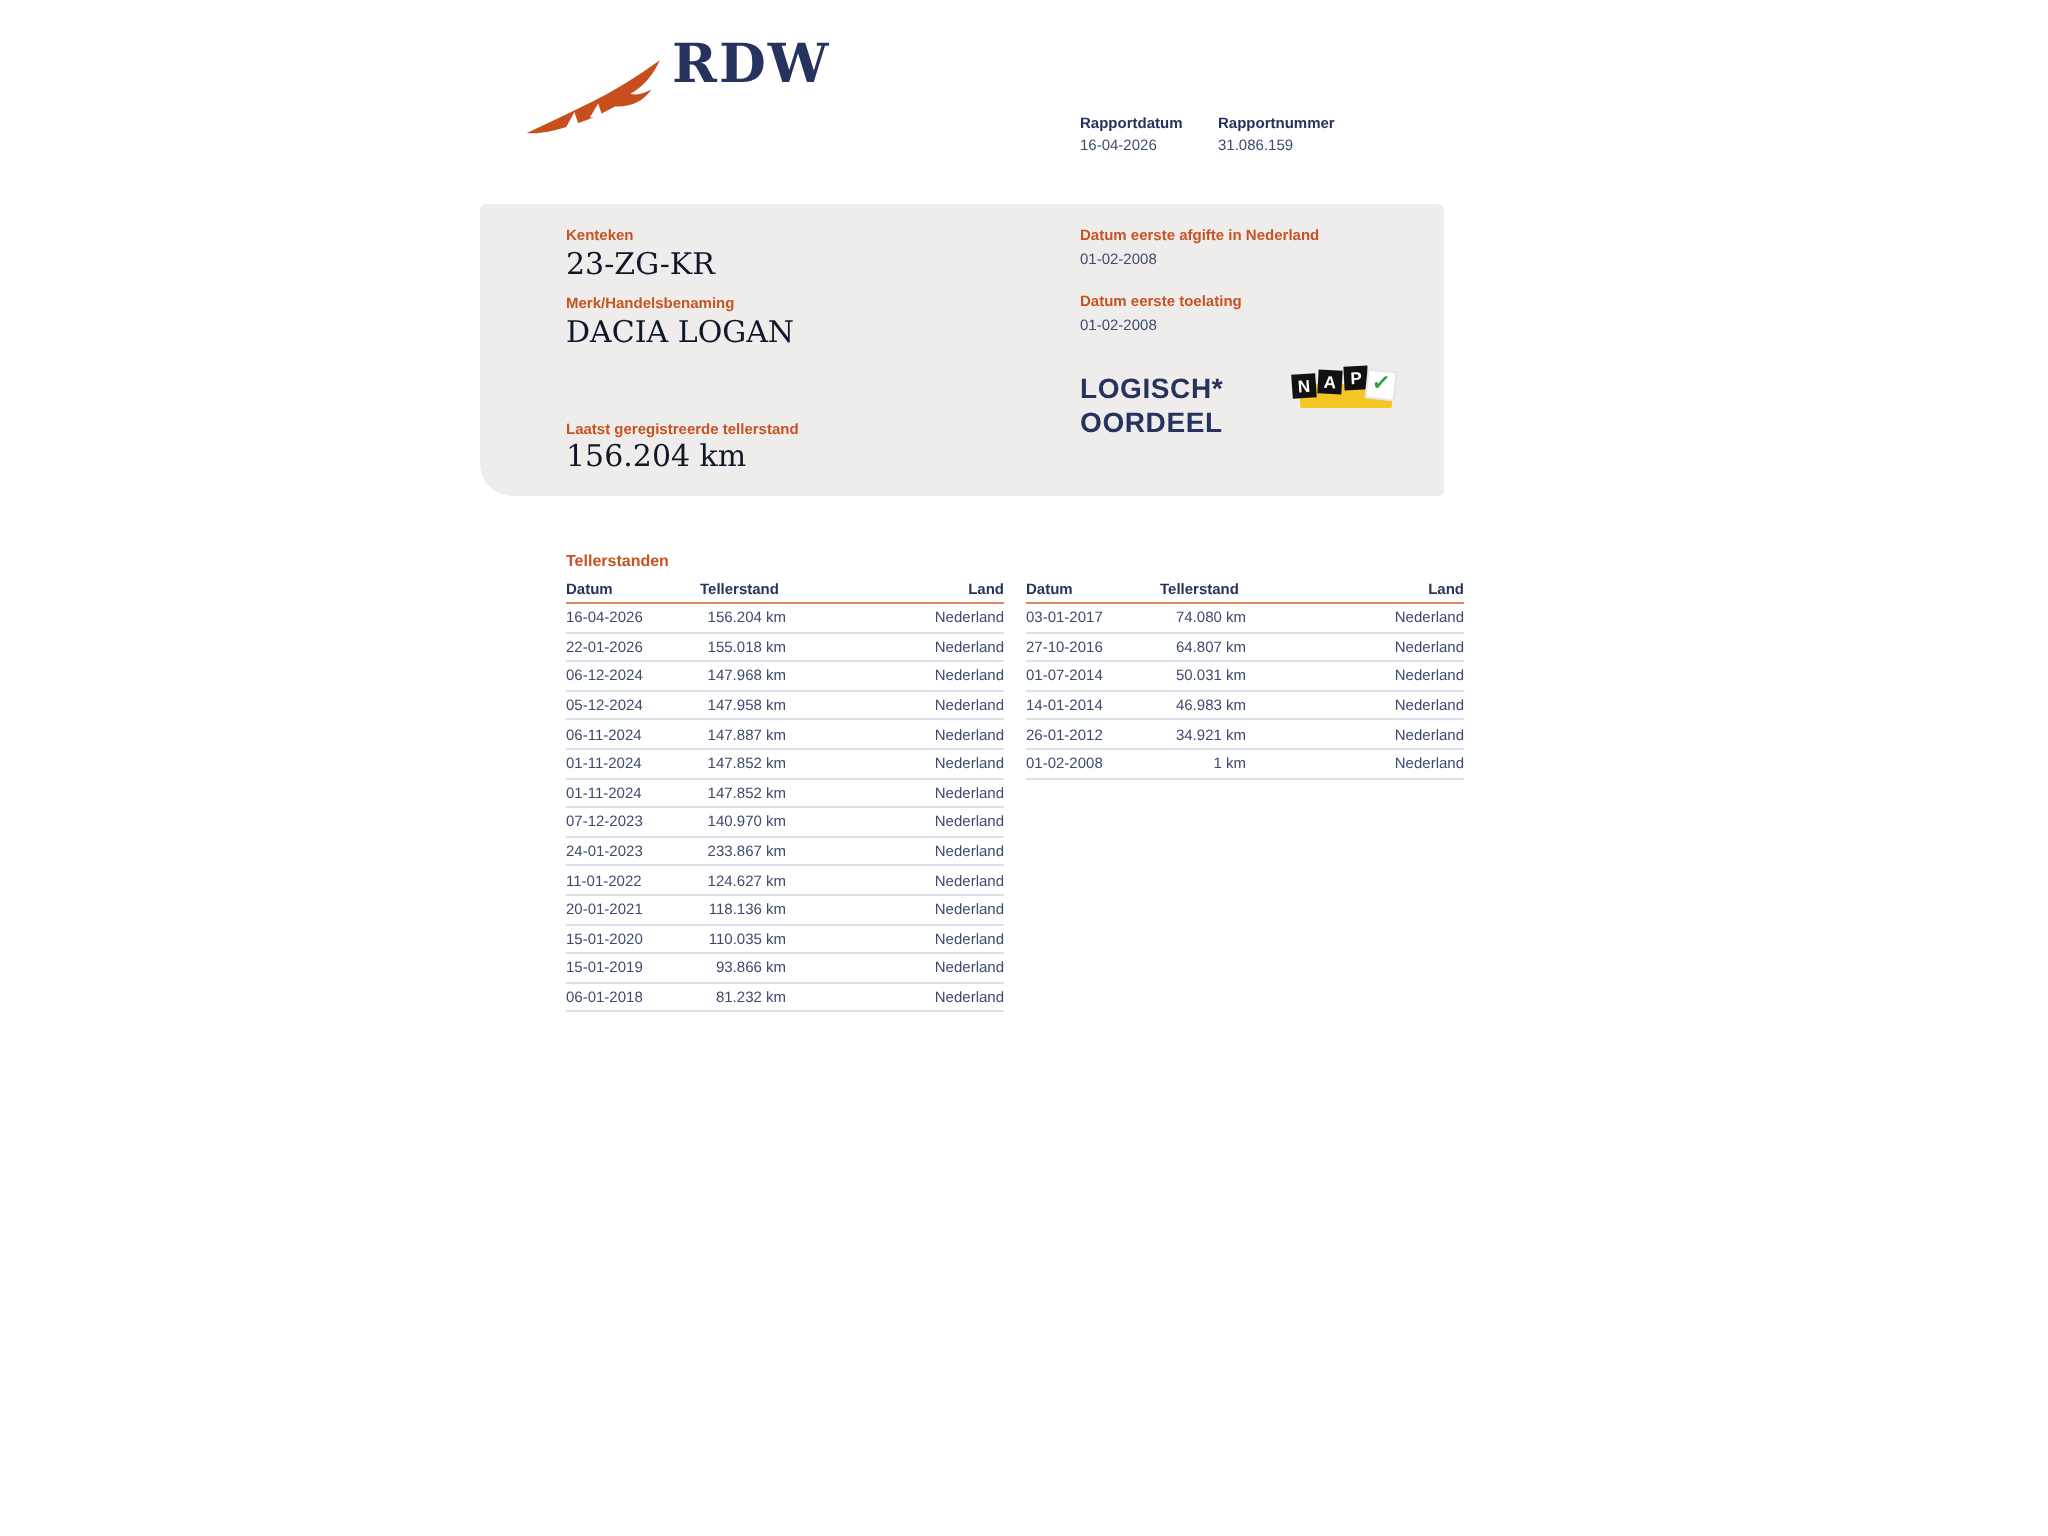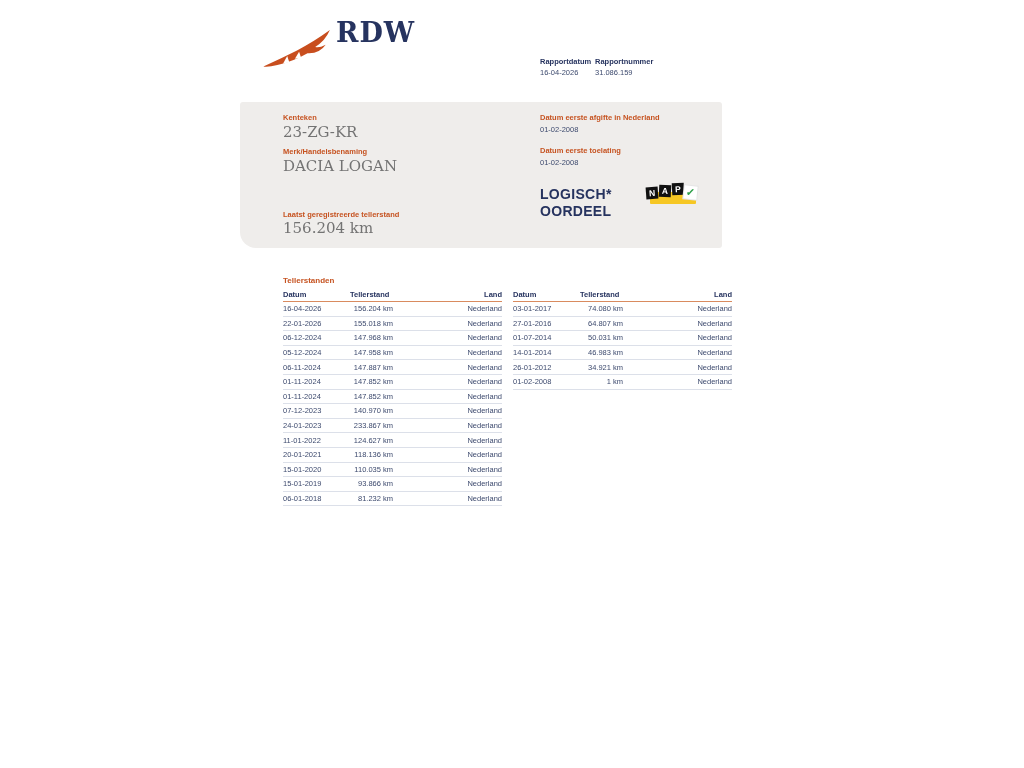--- a/index.html
+++ b/index.html
@@ -13,33 +13,33 @@
 
   
   .rdw-logotext {
     font-family:"DejaVu Serif", serif; font-weight:600;
     font-size:27px; color:#26335F; letter-spacing:1px;
   }
   .doc-title {
     font-family:"DejaVu Serif", serif; font-weight:600;
     font-size:20px; color:#C65321;
   }
-  .meta { display:flex; gap:2px; }
+  .meta { display:flex; gap:16px; }
   .meta .col { display:flex; flex-direction:column; gap:2px; }
   .meta .lbl { font-size:7.5px; font-weight:bold; color:#26335F; }
   .meta .val { font-size:7.5px; color:#3D4A6E; }
 
   
   .panel {
     background:#EFEDEB; width:482px; height:146px;
     border-radius:3px 3px 3px 16px;
   }
   .olabel { font-size:7.5px; font-weight:bold; color:#C65321; }
   .bigval {
-    font-family:"DejaVu Serif", serif; font-size:15px; color:#737373;
+    font-family:"DejaVu Serif", serif; font-size:15px; color:#0f172a;
   }
   .smallval { font-size:7.5px; color:#3D4A6E; }
   .oordeel {
     font-size:14px; font-weight:bold; color:#26335F; line-height:17px;
     letter-spacing:0.3px;
   }
 
   
   .nap { width:52px; height:27px; position:absolute; }
   .nap .bar { position:absolute; left:4px; top:9px; width:46px; height:12px;
@@ -233,21 +233,21 @@
       <span class="c3">Land</span>
     </div>
 
       <div class="trow">
         <span class="c1">03-01-2017</span>
         <span class="c2">74.080 km</span>
         <span class="c3">Nederland</span>
       </div>
 
       <div class="trow">
-        <span class="c1">27-01-2016</span>
+        <span class="c1">27-10-2016</span>
         <span class="c2">64.807 km</span>
         <span class="c3">Nederland</span>
       </div>
 
       <div class="trow">
         <span class="c1">01-07-2014</span>
         <span class="c2">50.031 km</span>
         <span class="c3">Nederland</span>
       </div>
 

